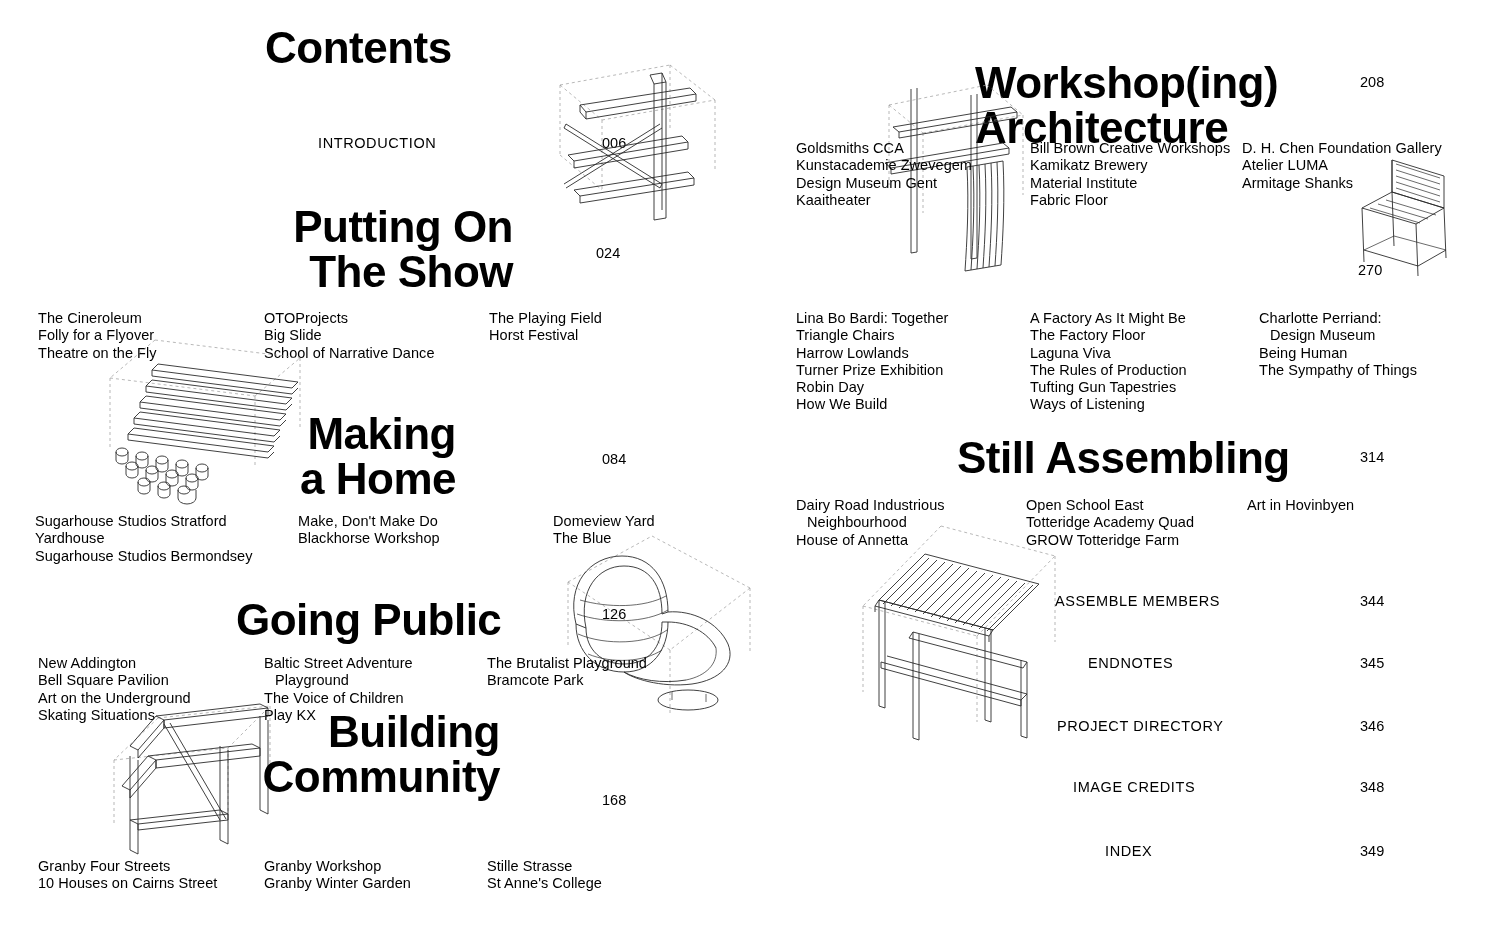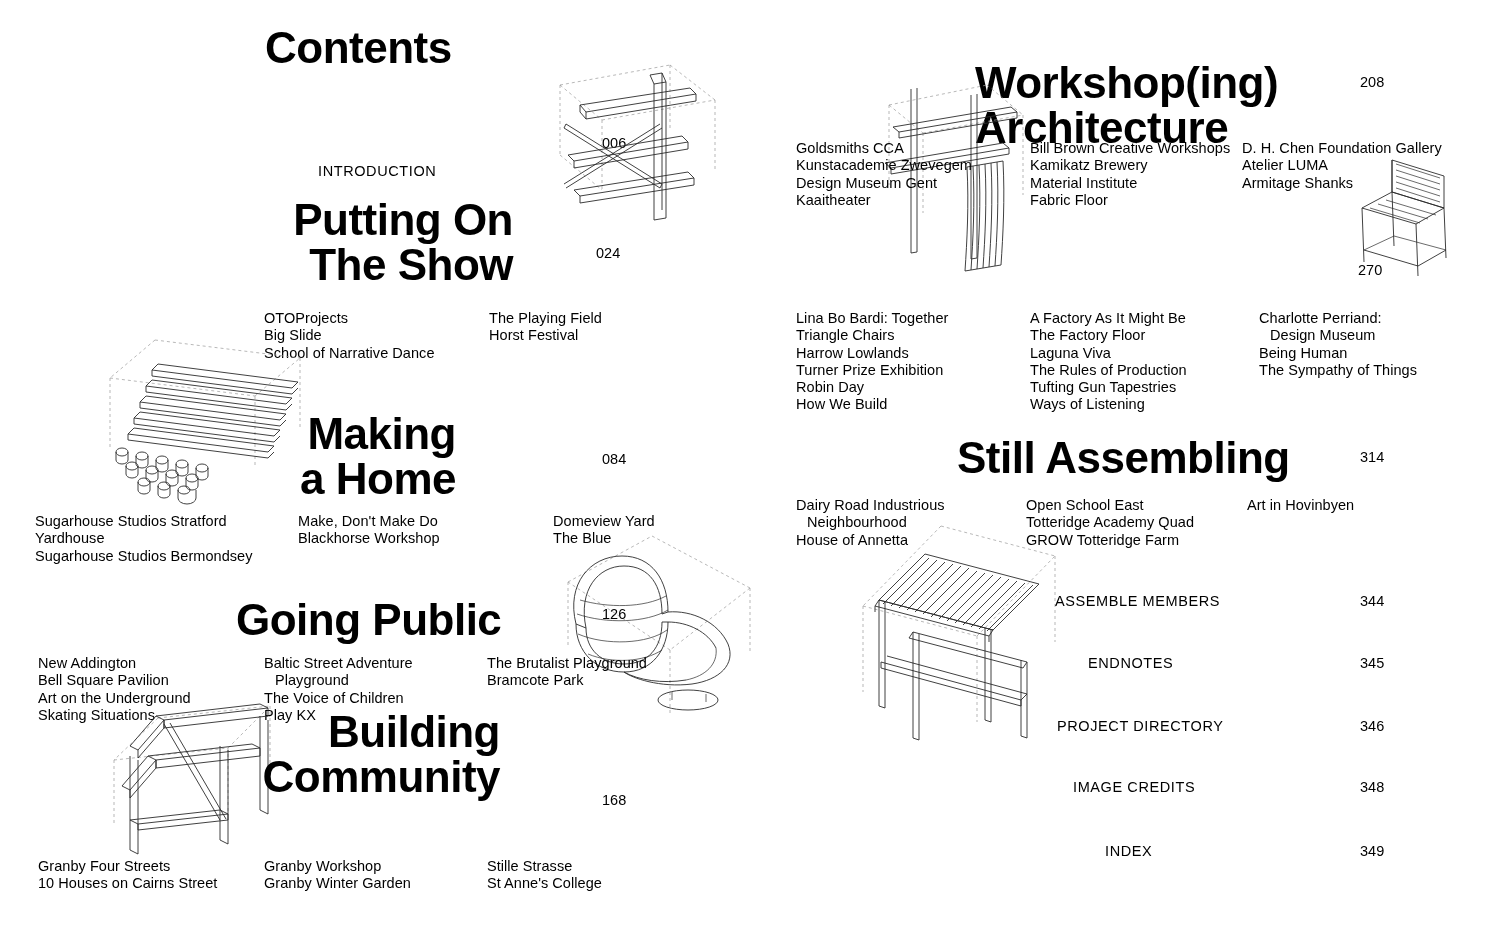--- a/index.html
+++ b/index.html
@@ -48,21 +48,20 @@
     font-weight: 400;
   }
   .back-label {
     font-size: 14.5px;
     letter-spacing: 0.6px;
     font-weight: 400;
   }
   .intro-label {
     font-size: 14.5px;
     letter-spacing: 0.6px;
-    margin-top: 28px;
   }
 
   svg.illus { position: absolute; overflow: visible; }
   svg.illus line, svg.illus path, svg.illus polyline, svg.illus rect,
   svg.illus ellipse, svg.illus polygon {
     fill: none;
     stroke: #2b2b2b;
     stroke-width: 0.9;
     vector-effect: non-scaling-stroke;
   }
@@ -116,24 +115,29 @@
     <line x1="154" y1="118" x2="154" y2="125"></line>
 
     <line x1="24" y1="68" x2="120" y2="128"></line>
     <line x1="26" y1="64" x2="122" y2="124"></line>
     <line x1="120" y1="64" x2="24" y2="124"></line>
     <line x1="122" y1="68" x2="26" y2="128"></line>
     <line x1="24" y1="68" x2="26" y2="64"></line>
     <line x1="120" y1="128" x2="122" y2="124"></line>
   </svg>
 
-  <div class="abs section-title" style="left:253px; top:198px; width:260px; text-align:right;">Putting On
+  <div class="abs section-title" style="left:253px; top:205px; width:260px; text-align:right;">Putting On
 The Show</div>
   <div class="abs pagenum" style="left:596px; top:245px;">024</div>
 
+  <div class="abs col-list" style="left:38px; top:310px; width:215px;">
+    <div class="indent">The Cineroleum</div>
+    <div class="indent">Folly for a Flyover</div>
+    <div class="indent">Theatre on the Fly</div>
+  </div>
   <div class="abs col-list" style="left:264px; top:310px; width:215px;">
     <div class="indent">OTOProjects</div>
     <div class="indent">Big Slide</div>
     <div class="indent">School of Narrative Dance</div>
   </div>
   <div class="abs col-list" style="left:489px; top:310px; width:215px;">
     <div class="indent">The Playing Field</div>
     <div class="indent">Horst Festival</div>
   </div>
 

